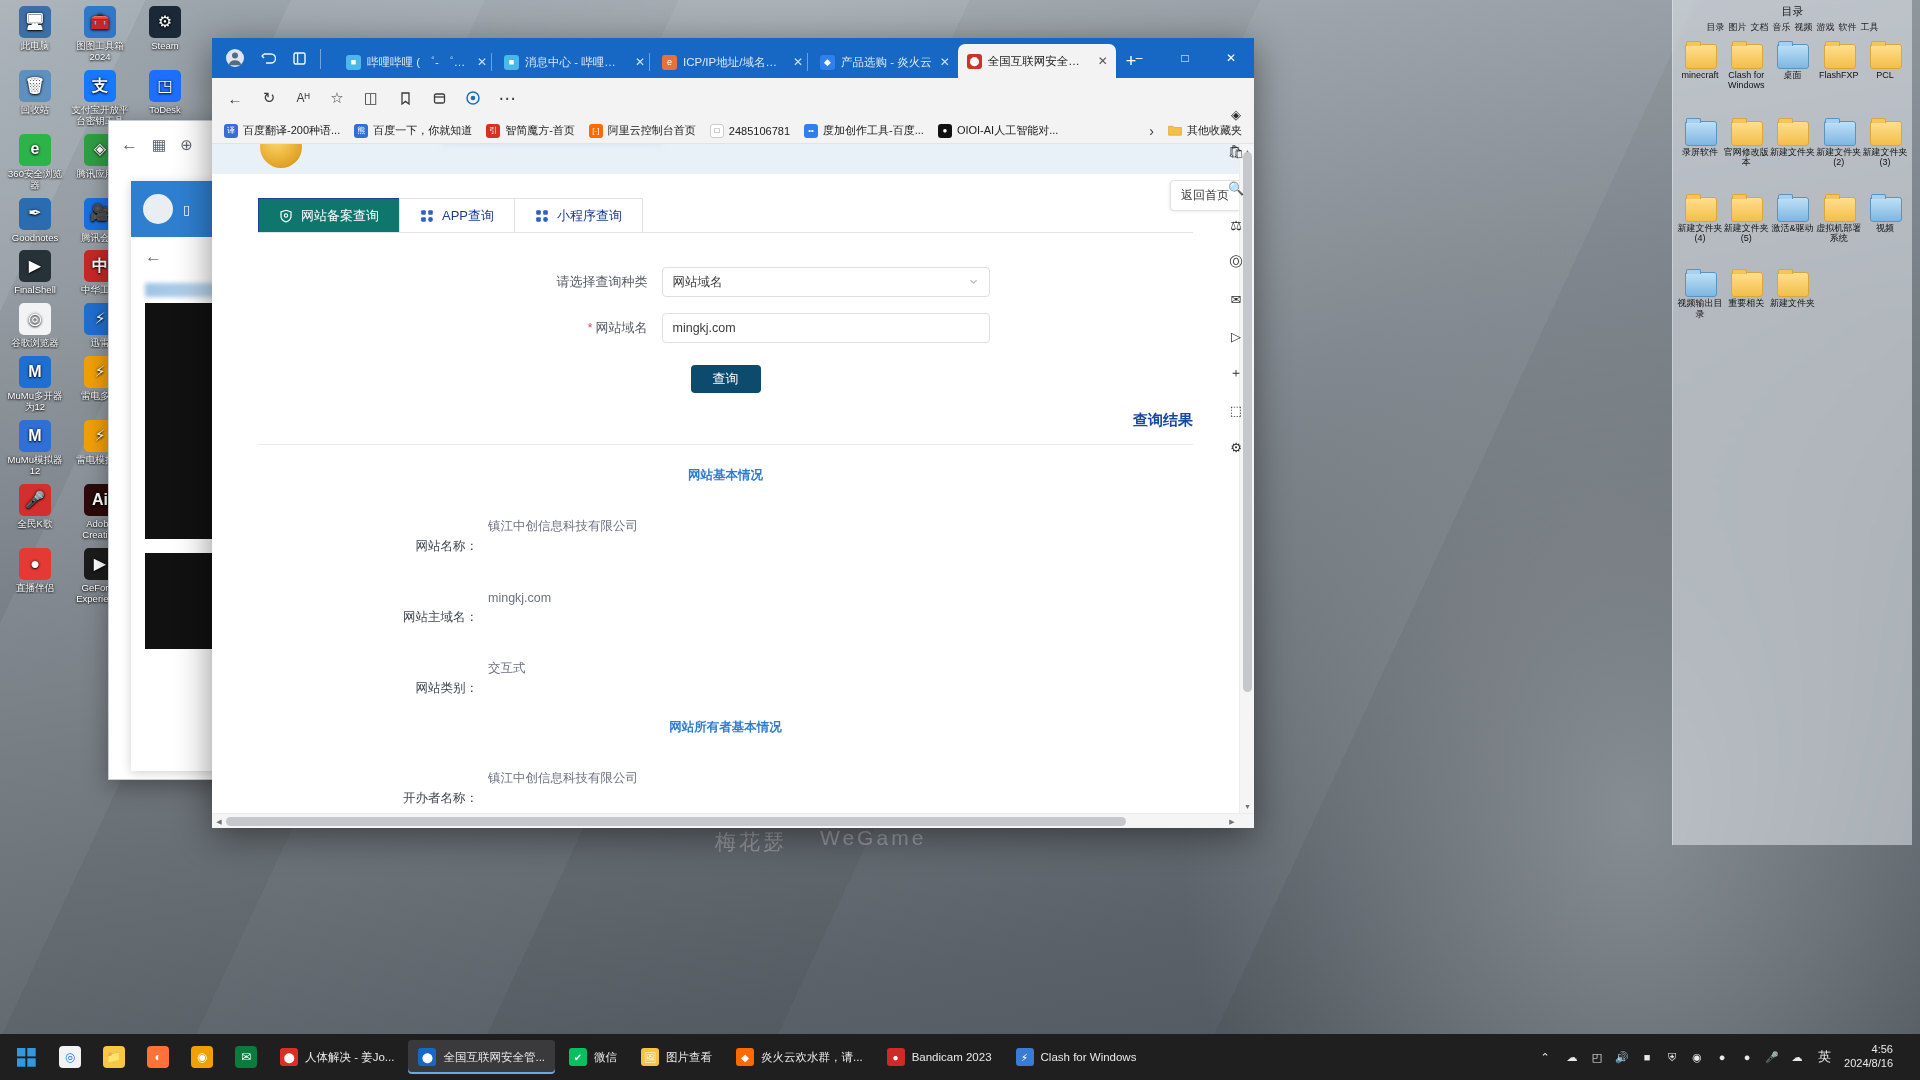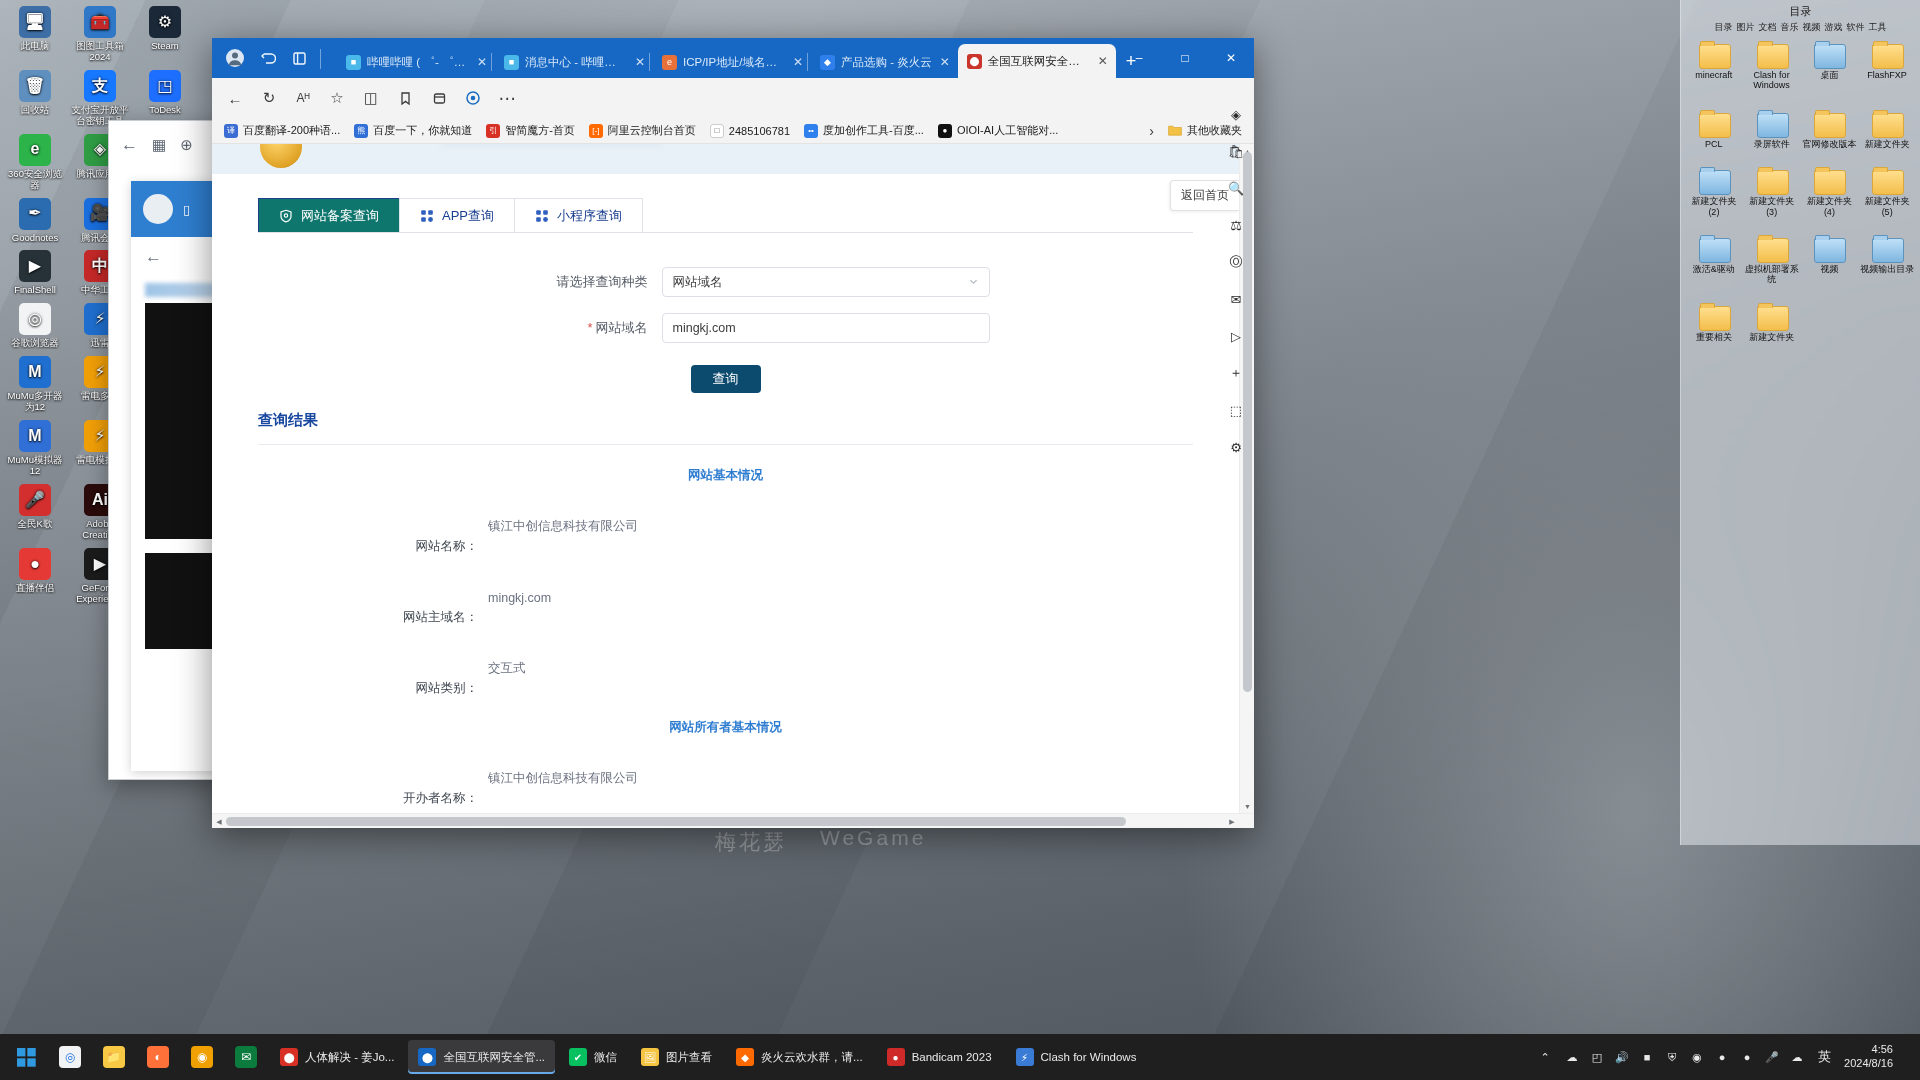--- a/index.html
+++ b/index.html
@@ -58,40 +58,40 @@
     border-radius: 5px;
     display: flex; align-items: center; justify-content: center;
     font-size: 16px; color: #fff; font-weight: bold;
     overflow: hidden;
     position: relative;
   }
   .dicon .lbl { display: block; max-height: 24px; overflow: hidden; }
 
   
   #folder-panel {
-    position: absolute; top: 0; right: 0;
+    position: absolute; top: 0; right: 8px;
     width: 240px; height: 845px;
     background: rgba(226,231,236,.55);
     backdrop-filter: blur(2px);
     border-left: 1px solid rgba(255,255,255,.35);
   }
   #fp-title {
     text-align: center; font-size: 11px; color: #1b1b1b;
     padding: 4px 0 2px;
   }
   #fp-tags {
     display: flex; justify-content: center; gap: 4px;
     font-size: 9px; color: #222; padding-bottom: 5px;
     flex-wrap: wrap;
   }
   #fp-tags span { white-space: nowrap; }
   #fp-grid {
     display: grid;
-    grid-template-columns: repeat(4, 1fr);
-    row-gap: 18px;
+    grid-template-columns: repeat(5, 1fr);
+    row-gap: 26px;
     padding: 2px 4px;
   }
   .fitem {
     text-align: center; font-size: 9px; color: #111;
     line-height: 1.15; cursor: pointer;
   }
   .fitem .fico {
     width: 30px; height: 26px; margin: 0 auto 3px;
     position: relative;
   }
@@ -241,21 +241,21 @@
   .fctl .caret { color:#b9bec7; font-size:10px; }
   #submit-row { display:flex; justify-content:center; margin-top: 22px; }
   #submit {
     background:#0c4a6e; color:#fff; border:none; border-radius:4px;
     padding: 5px 22px; font-size: 13px; cursor:pointer;
   }
   #notice {
     margin-top: 24px; text-align:center; font-size: 12px; color:#c0392b;
   }
   #result-title {
-    margin-top: 18px; text-align:left; font-size: 15px; font-weight:bold; color:#17479e;
+    margin-top: 18px; text-align:right; font-size: 15px; font-weight:bold; color:#17479e;
   }
   #result-hr { margin-top: 14px; border-top:1px solid #e7eaee; }
 
   .sec-title { text-align:center; margin-top: 22px; font-size: 12.5px; font-weight:bold; color:#2f7dd1; }
   .drow { display:flex; align-items:center; margin-top: 14px; }
   .dlabel { width: 230px; text-align:right; padding-right: 10px; font-size: 12.5px; color:#3f4650; white-space:nowrap;margin-top:40px; }
   .dvalue { font-size: 12.5px; color:#6b7280; }
 
   
   #pg-vscroll { width: 15px; background:#f5f5f5; border-left:1px solid #ececec; position:relative; }

